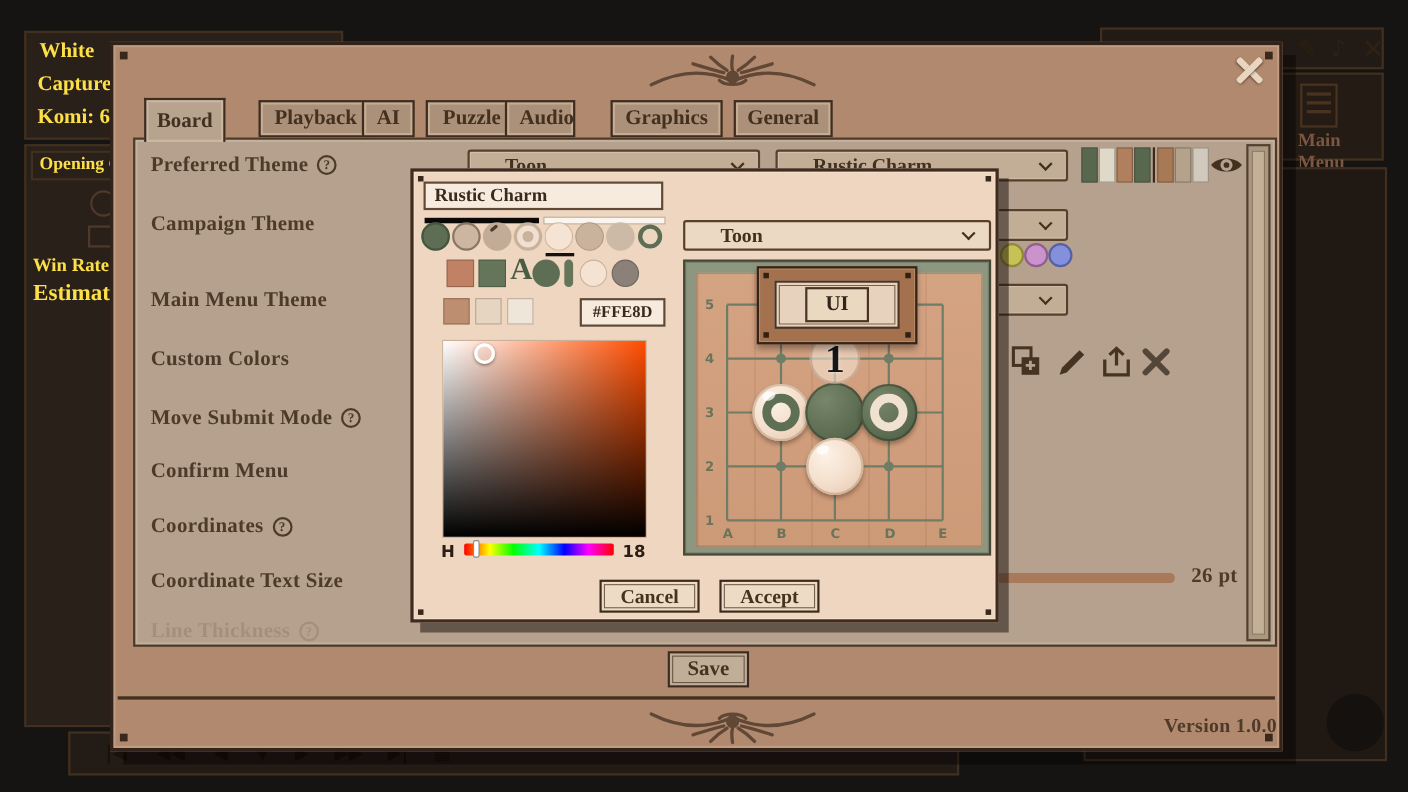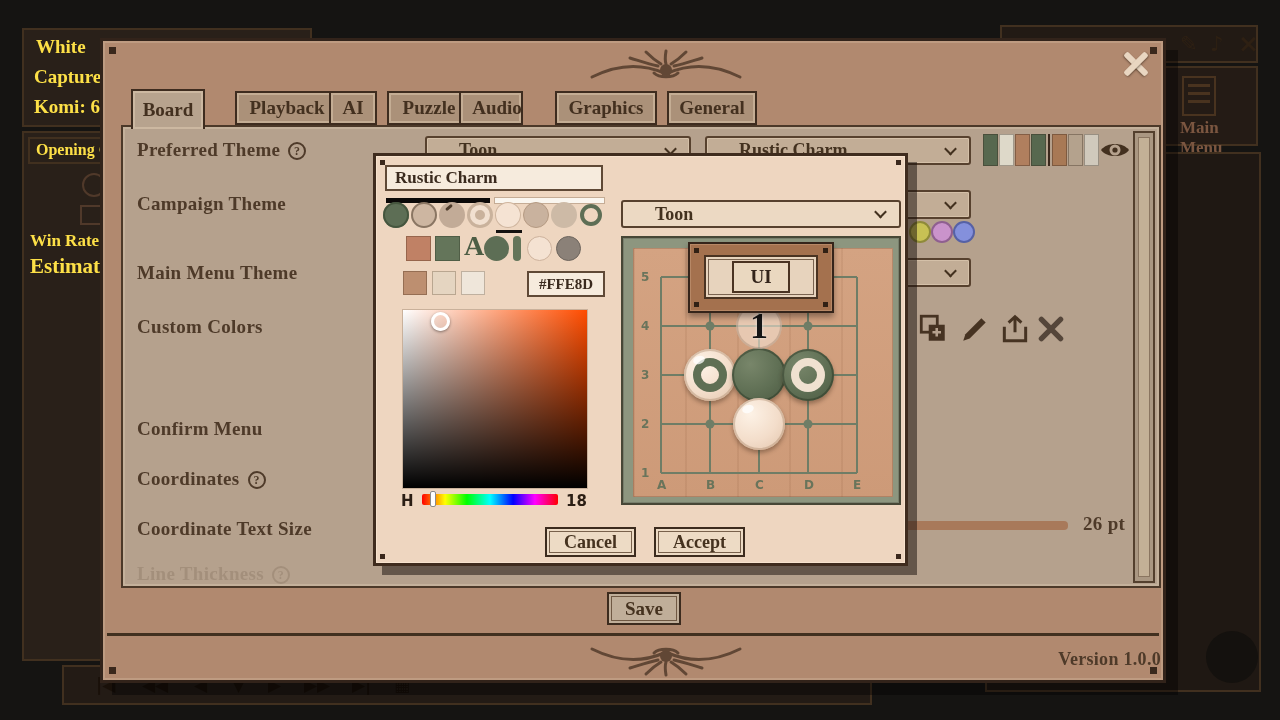--- a/index.html
+++ b/index.html
@@ -200,20 +200,21 @@
     <div class="tab" style="left:356px; width:64px;padding-left:12px;">Audio</div>
     <div class="tab" style="left:452px; width:102px;">Graphics</div>
     <div class="tab" style="left:564px; width:90px;">General</div>
 
     <div class="content-panel" style="left:18px; top:84px; width:1040px; height:463px; z-index:12;">
 
       <div class="lbl" style="left:14px; top:12px;"><span>Preferred Theme</span><span class="help">?</span></div>
       <div class="lbl" style="left:14px; top:66px;"><span>Campaign Theme</span></div>
       <div class="lbl" style="left:14px; top:135px;"><span>Main Menu Theme</span></div>
       <div class="lbl" style="left:14px; top:189px;"><span>Custom Colors</span></div>
+      <div class="lbl" style="left:14px; top:242px;"><span>Move Submit Mode</span><span class="help">?</span></div>
       <div class="lbl" style="left:14px; top:291px;"><span>Confirm Menu</span></div>
       <div class="lbl" style="left:14px; top:341px;"><span>Coordinates</span><span class="help">?</span></div>
       <div class="lbl" style="left:14px; top:391px;"><span>Coordinate Text Size</span></div>
       <div class="lbl" style="left:14px; top:436px; opacity:.17;"><span>Line Thickness</span><span class="help">?</span></div>
 
       <div class="dd" style="left:302px; top:9px; width:266px; height:29px;">
         <span>Toon</span>
           <i class="chev"></i>
       </div>
       <div class="dd" style="left:582px; top:9px; width:266px; height:29px;">

